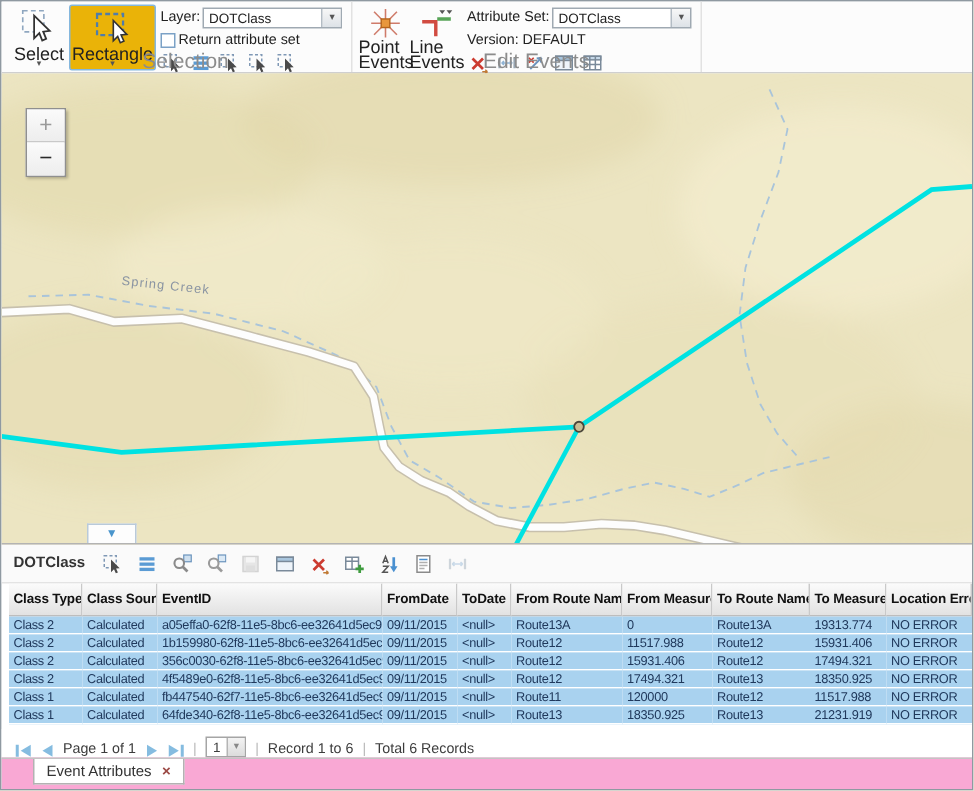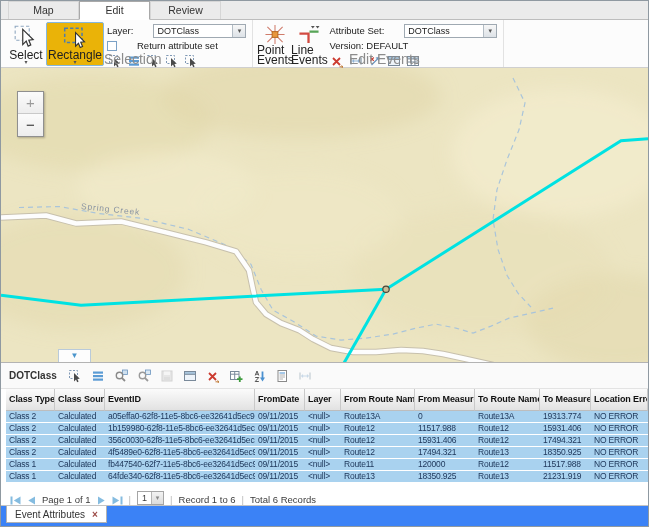--- a/index.html
+++ b/index.html
@@ -22,21 +22,21 @@
   .rgroup { position:relative; display:flex; align-items:flex-start;
             padding:2px 6px 10px 5px; border-right:1px solid #e2e2e2; }
   .glabel { position:absolute; bottom:0; left:12px; right:0; text-align:center;
             font-size:14px; color:#8c8c8c; }
   .bigbtn { display:flex; flex-direction:column; align-items:center; width:40px;
             padding-top:1px; height:44px; border:1px solid transparent; border-radius:2px; }
   .bigbtn .blabel { font-size:12px; line-height:10px; }
   .bigbtn .caret { font-size:6px; color:#555; line-height:5px; }
   .bigbtn.hl { background:#eab308; border:1px solid #84b7de; width:58px; }
   .ctrlcol { display:flex; flex-direction:column; margin-left:3px; margin-top:1px; }
-  .crow { display:flex; align-items:center; height:15px; gap:20px; white-space:nowrap; }
+  .crow { display:flex; align-items:center; height:15px; gap:2px; white-space:nowrap; }
   .dd { display:inline-flex; align-items:stretch; border:1px solid #9fa9b2; background:#fff;
         height:14px; }
   .ddval { font-size:9px; line-height:12px; padding:0 3px; min-width:78px; }
   .ddcaret { width:13px; text-align:center; font-size:7px; line-height:12px; color:#555;
              background:linear-gradient(#f7f7f7,#dde2e7); border-left:1px solid #b3bcc4; }
   .cb { width:10px; height:10px; border:1px solid #7ba1c6; background:#fff; display:inline-block; }
   .strip { display:flex; gap:3px; align-items:center; }
   .mini { width:16px; height:15px; display:inline-flex; align-items:center; justify-content:center; }
   .mini.dim { opacity:.45; }
 
@@ -72,37 +72,32 @@
   .pager { height:19px; display:flex; align-items:flex-end; gap:6px; padding-left:9px;
            font-size:9.5px; color:#3c3c3c; background:#fff; }
   .pgarrow { display:inline-flex; }
   .psep { color:#b9b9b9; }
   .pgdd { display:inline-flex; border:1px solid #a5a5a5; height:14px; background:#fff; }
   .pgval { font-size:9px; line-height:12px; padding:0 4px; }
   .pgcaret { width:12px; background:linear-gradient(#f3f3f3,#dcdcdc); border-left:1px solid #b5b5b5;
              font-size:7px; line-height:12px; text-align:center; color:#888; }
 
   
-  .footer { height:21px; background:#3b82f6; border-top:1px solid #c4c4c4; display:flex;
-            align-items:flex-start; }
+  .footer { height:21px; background:#f9a8d4; border-top:1px solid #c4c4c4; display:flex;
+            align-items:flex-start;padding-left:16px; }
   .ftab { margin-left:5px; height:17px; padding:1px 8px 0 8px; background:#fff;
           border:1px solid #b2b2b2; border-top:none; font-size:10px; color:#333;
           display:flex; align-items:center; gap:7px; }
   .fclose { color:#9c4a46; font-size:10px; font-weight:bold; line-height:10px; }
 </style>
 </head>
 <body>
 
 <div class="app">
 
-  <div class="tabbar">
-    <div class="rtab">Map</div>
-    <div class="rtab active">Edit</div>
-    <div class="rtab">Review</div>
-  </div>
 
   <div class="ribbon">
     <div class="rgroup">
       <div class="bigbtn">
         <svg width="26" height="26" viewBox="0 0 24 24">
           <rect x="2" y="2" width="13" height="13" fill="none" stroke="#8fa7c0" stroke-dasharray="3 2"></rect>
           <path d="M9 5 L9 19 L12.2 15.8 L14 20.4 L16.4 19.3 L14.6 14.9 L18.6 14.4 Z" fill="#fff" stroke="#333" stroke-width="1.1"></path>
         </svg>
         <span class="blabel">Select</span>
         <span class="caret">▾</span>
@@ -365,21 +360,21 @@
             </svg>
           </span>
         </span>
     </div>
     <div class="tablewrap">
       <div class="grow" id="thead">
           <div class="hc">Class Type</div>
           <div class="hc">Class Source</div>
           <div class="hc">EventID</div>
           <div class="hc">FromDate</div>
-          <div class="hc">Layer</div>
+          <div class="hc">ToDate</div>
           <div class="hc">From Route Name</div>
           <div class="hc">From Measure</div>
           <div class="hc">To Route Name</div>
           <div class="hc">To Measure</div>
           <div class="hc">Location Error</div>
         </div>
       <div id="tbody">
           <div class="grow">
             <div class="rc">Class 2</div>
             <div class="rc">Calculated</div>

